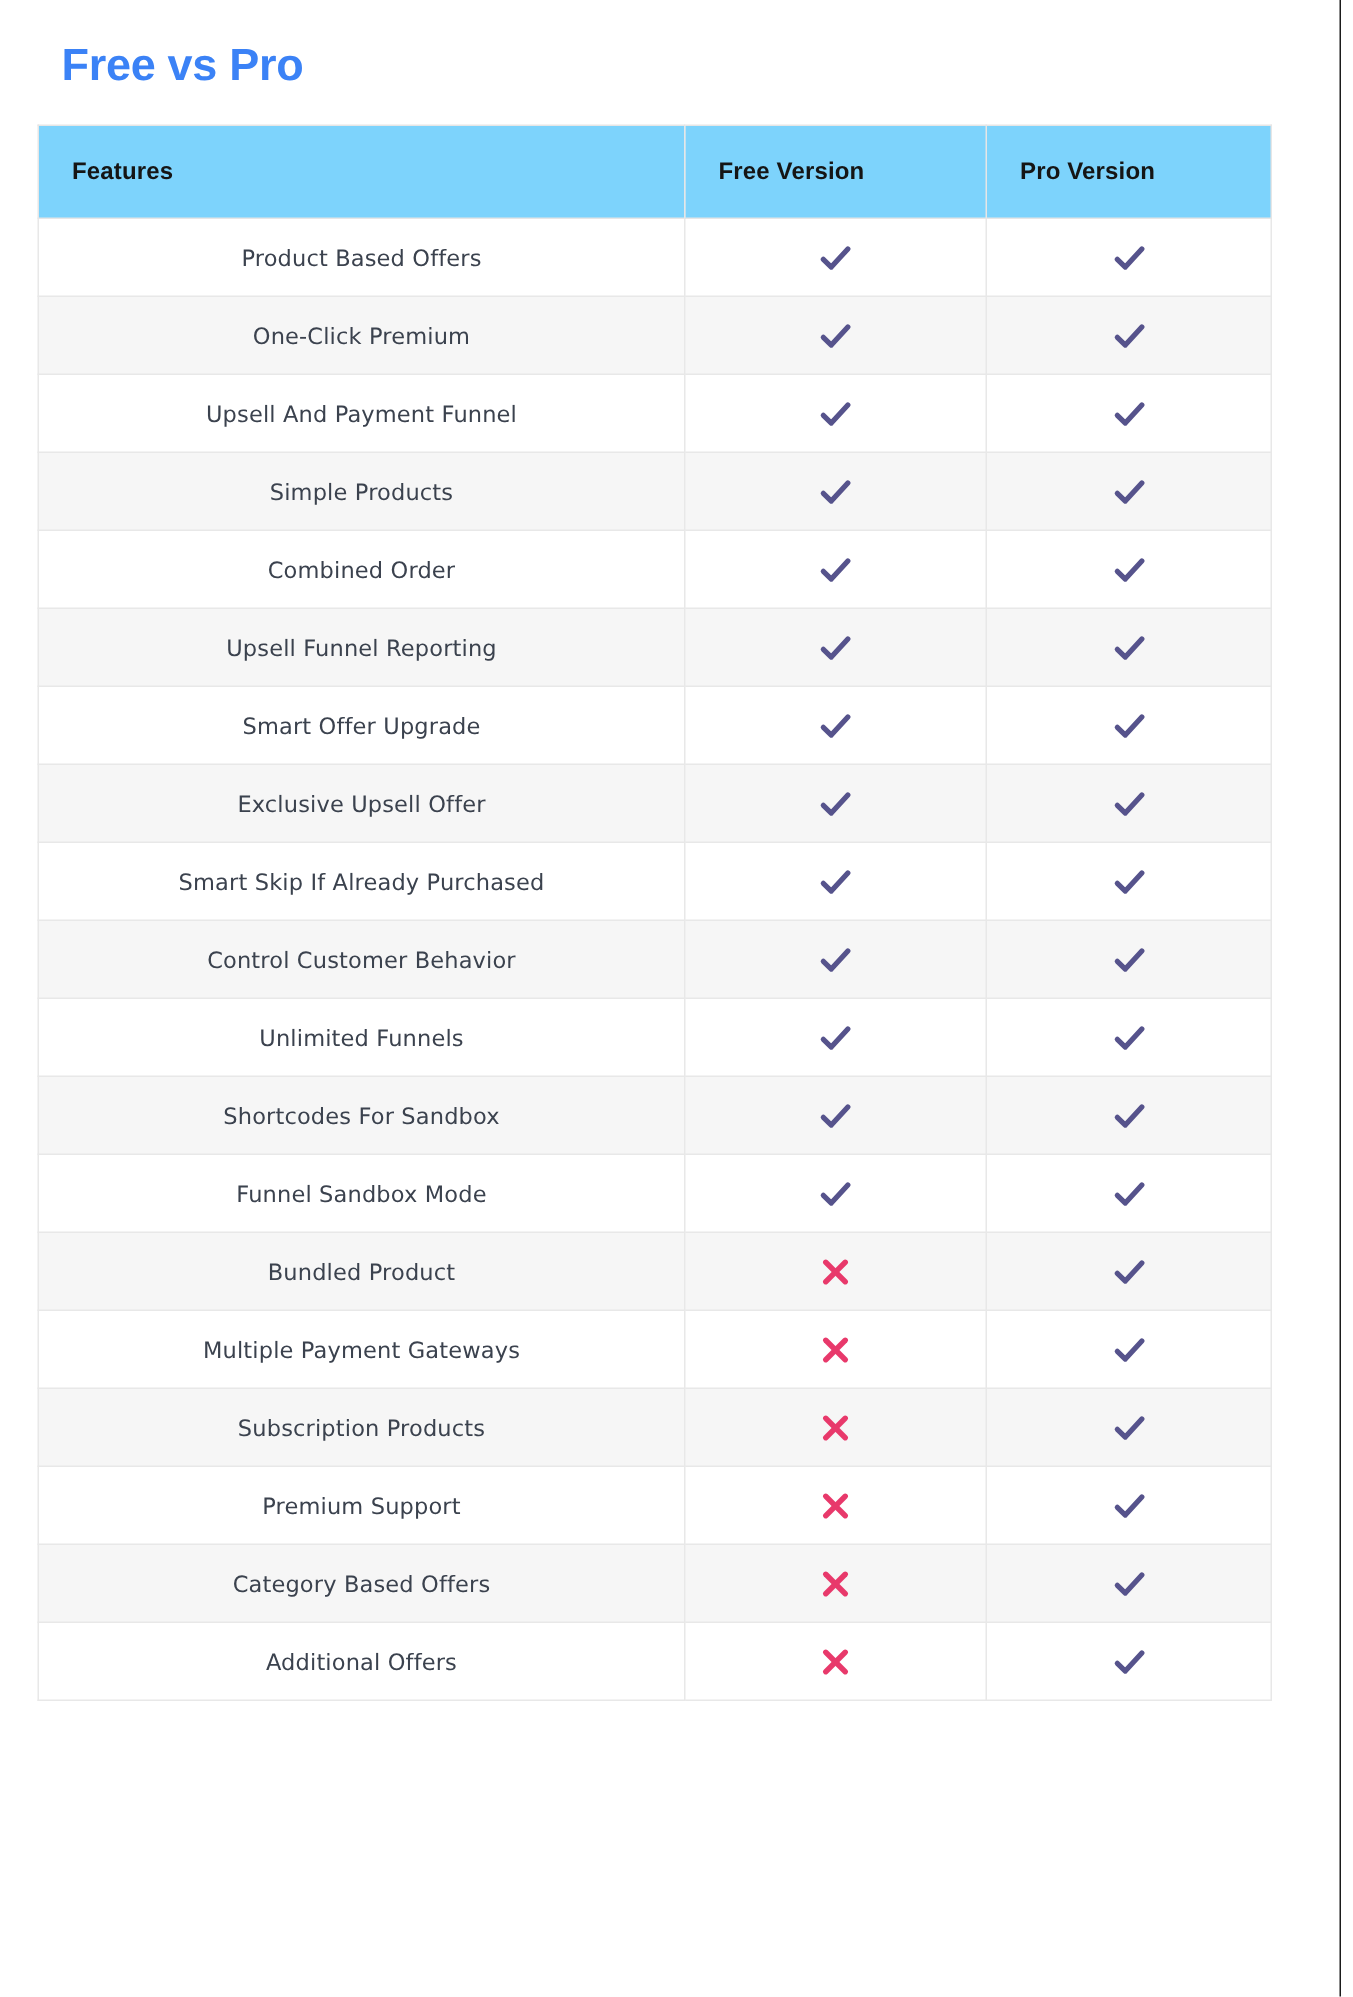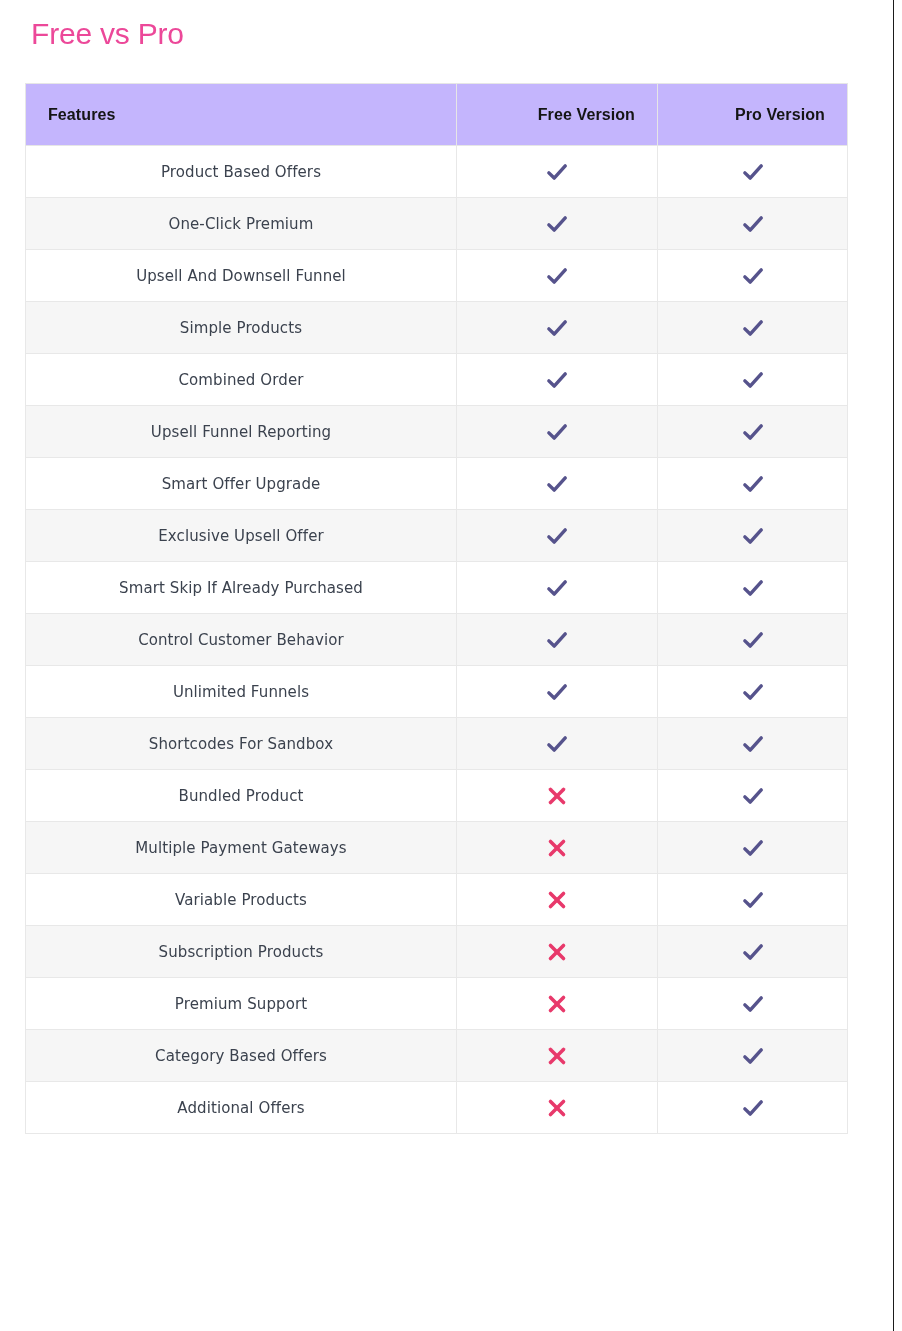--- a/index.html
+++ b/index.html
@@ -34,26 +34,26 @@
     width: 893px;
     height: 1331px;
     background: #ffffff;
     box-sizing: border-box;
   }
 
   .page-title {
     position: absolute;
     left: 25px;
     top: 8px;
-    margin: 6px;
+    margin: 16px;
     font-family: "Liberation Sans", sans-serif;
     font-size: 30px;
-    font-weight: normal;
+    font-weight: bold;
     letter-spacing: -0.2px;
-    color: #ec4899;
+    color: #3b82f6;
     line-height: 40px;
   }
 
   .comparison-table-wrap {
     position: absolute;
     left: 25px;
     top: 83px;
     width: 822px;
   }
 
@@ -63,33 +63,33 @@
     table-layout: fixed;
     border: 1px solid #e6e6e6;
     background: #ffffff;
   }
 
   table.comparison-table col.col-feature   { width: 431px; }
   table.comparison-table col.col-free      { width: 201px; }
   table.comparison-table col.col-pro       { width: 190px; }
 
   thead th {
-    background: #c4b5fd;
+    background: #7dd3fc;
     border: 1px solid #e6e6e6;
     height: 62px;
     padding: 0 22px;
     font-family: "Liberation Sans", sans-serif;
     font-size: 16px;
     font-weight: bold;
     color: #151515;
     letter-spacing: 0.1px;
     box-sizing: border-box;
   }
   thead th.th-feature { text-align: left; }
-  thead th.th-center  { text-align: right; margin-left: 36px; }
+  thead th.th-center  { text-align: left; margin-left: 36px; }
 
   tbody td {
     border: 1px solid #e8e8e8;
     height: 52px;
     padding: 0 22px;
     box-sizing: border-box;
     font-size: 15.5px;
     color: #3d4451;
     letter-spacing: 0.1px;
     vertical-align: middle;
@@ -149,21 +149,21 @@
           <tr>
             <td class="cell-feature">One-Click Premium</td>
             <td class="cell-mark"><span class="mark"><svg width="26" height="26" viewBox="0 0 24 24" fill="none" stroke="#56538c" stroke-width="3.2" stroke-linecap="round" stroke-linejoin="round">
                   <path d="M4.5 12.8 L9.4 17.6 L19.6 6.4"></path>
                 </svg></span></td>
             <td class="cell-mark"><span class="mark"><svg width="26" height="26" viewBox="0 0 24 24" fill="none" stroke="#56538c" stroke-width="3.2" stroke-linecap="round" stroke-linejoin="round">
                   <path d="M4.5 12.8 L9.4 17.6 L19.6 6.4"></path>
                 </svg></span></td>
           </tr>
           <tr>
-            <td class="cell-feature">Upsell And Downsell Funnel</td>
+            <td class="cell-feature">Upsell And Payment Funnel</td>
             <td class="cell-mark"><span class="mark"><svg width="26" height="26" viewBox="0 0 24 24" fill="none" stroke="#56538c" stroke-width="3.2" stroke-linecap="round" stroke-linejoin="round">
                   <path d="M4.5 12.8 L9.4 17.6 L19.6 6.4"></path>
                 </svg></span></td>
             <td class="cell-mark"><span class="mark"><svg width="26" height="26" viewBox="0 0 24 24" fill="none" stroke="#56538c" stroke-width="3.2" stroke-linecap="round" stroke-linejoin="round">
                   <path d="M4.5 12.8 L9.4 17.6 L19.6 6.4"></path>
                 </svg></span></td>
           </tr>
           <tr>
             <td class="cell-feature">Simple Products</td>
             <td class="cell-mark"><span class="mark"><svg width="26" height="26" viewBox="0 0 24 24" fill="none" stroke="#56538c" stroke-width="3.2" stroke-linecap="round" stroke-linejoin="round">
@@ -239,41 +239,40 @@
           <tr>
             <td class="cell-feature">Shortcodes For Sandbox</td>
             <td class="cell-mark"><span class="mark"><svg width="26" height="26" viewBox="0 0 24 24" fill="none" stroke="#56538c" stroke-width="3.2" stroke-linecap="round" stroke-linejoin="round">
                   <path d="M4.5 12.8 L9.4 17.6 L19.6 6.4"></path>
                 </svg></span></td>
             <td class="cell-mark"><span class="mark"><svg width="26" height="26" viewBox="0 0 24 24" fill="none" stroke="#56538c" stroke-width="3.2" stroke-linecap="round" stroke-linejoin="round">
                   <path d="M4.5 12.8 L9.4 17.6 L19.6 6.4"></path>
                 </svg></span></td>
           </tr>
           <tr>
+            <td class="cell-feature">Funnel Sandbox Mode</td>
+            <td class="cell-mark"><span class="mark"><svg width="26" height="26" viewBox="0 0 24 24" fill="none" stroke="#56538c" stroke-width="3.2" stroke-linecap="round" stroke-linejoin="round">
+                  <path d="M4.5 12.8 L9.4 17.6 L19.6 6.4"></path>
+                </svg></span></td>
+            <td class="cell-mark"><span class="mark"><svg width="26" height="26" viewBox="0 0 24 24" fill="none" stroke="#56538c" stroke-width="3.2" stroke-linecap="round" stroke-linejoin="round">
+                  <path d="M4.5 12.8 L9.4 17.6 L19.6 6.4"></path>
+                </svg></span></td>
+          </tr>
+          <tr>
             <td class="cell-feature">Bundled Product</td>
             <td class="cell-mark"><span class="mark"><svg width="24" height="24" viewBox="0 0 24 24" fill="none" stroke="#e8396b" stroke-width="3.6" stroke-linecap="round" stroke-linejoin="round">
                   <path d="M5.5 5.5 L18.5 18.5"></path>
                   <path d="M18.5 5.5 L5.5 18.5"></path>
                 </svg></span></td>
             <td class="cell-mark"><span class="mark"><svg width="26" height="26" viewBox="0 0 24 24" fill="none" stroke="#56538c" stroke-width="3.2" stroke-linecap="round" stroke-linejoin="round">
                   <path d="M4.5 12.8 L9.4 17.6 L19.6 6.4"></path>
                 </svg></span></td>
           </tr>
           <tr>
             <td class="cell-feature">Multiple Payment Gateways</td>
-            <td class="cell-mark"><span class="mark"><svg width="24" height="24" viewBox="0 0 24 24" fill="none" stroke="#e8396b" stroke-width="3.6" stroke-linecap="round" stroke-linejoin="round">
-                  <path d="M5.5 5.5 L18.5 18.5"></path>
-                  <path d="M18.5 5.5 L5.5 18.5"></path>
-                </svg></span></td>
-            <td class="cell-mark"><span class="mark"><svg width="26" height="26" viewBox="0 0 24 24" fill="none" stroke="#56538c" stroke-width="3.2" stroke-linecap="round" stroke-linejoin="round">
-                  <path d="M4.5 12.8 L9.4 17.6 L19.6 6.4"></path>
-                </svg></span></td>
-          </tr>
-          <tr>
-            <td class="cell-feature">Variable Products</td>
             <td class="cell-mark"><span class="mark"><svg width="24" height="24" viewBox="0 0 24 24" fill="none" stroke="#e8396b" stroke-width="3.6" stroke-linecap="round" stroke-linejoin="round">
                   <path d="M5.5 5.5 L18.5 18.5"></path>
                   <path d="M18.5 5.5 L5.5 18.5"></path>
                 </svg></span></td>
             <td class="cell-mark"><span class="mark"><svg width="26" height="26" viewBox="0 0 24 24" fill="none" stroke="#56538c" stroke-width="3.2" stroke-linecap="round" stroke-linejoin="round">
                   <path d="M4.5 12.8 L9.4 17.6 L19.6 6.4"></path>
                 </svg></span></td>
           </tr>
           <tr>
             <td class="cell-feature">Subscription Products</td>

